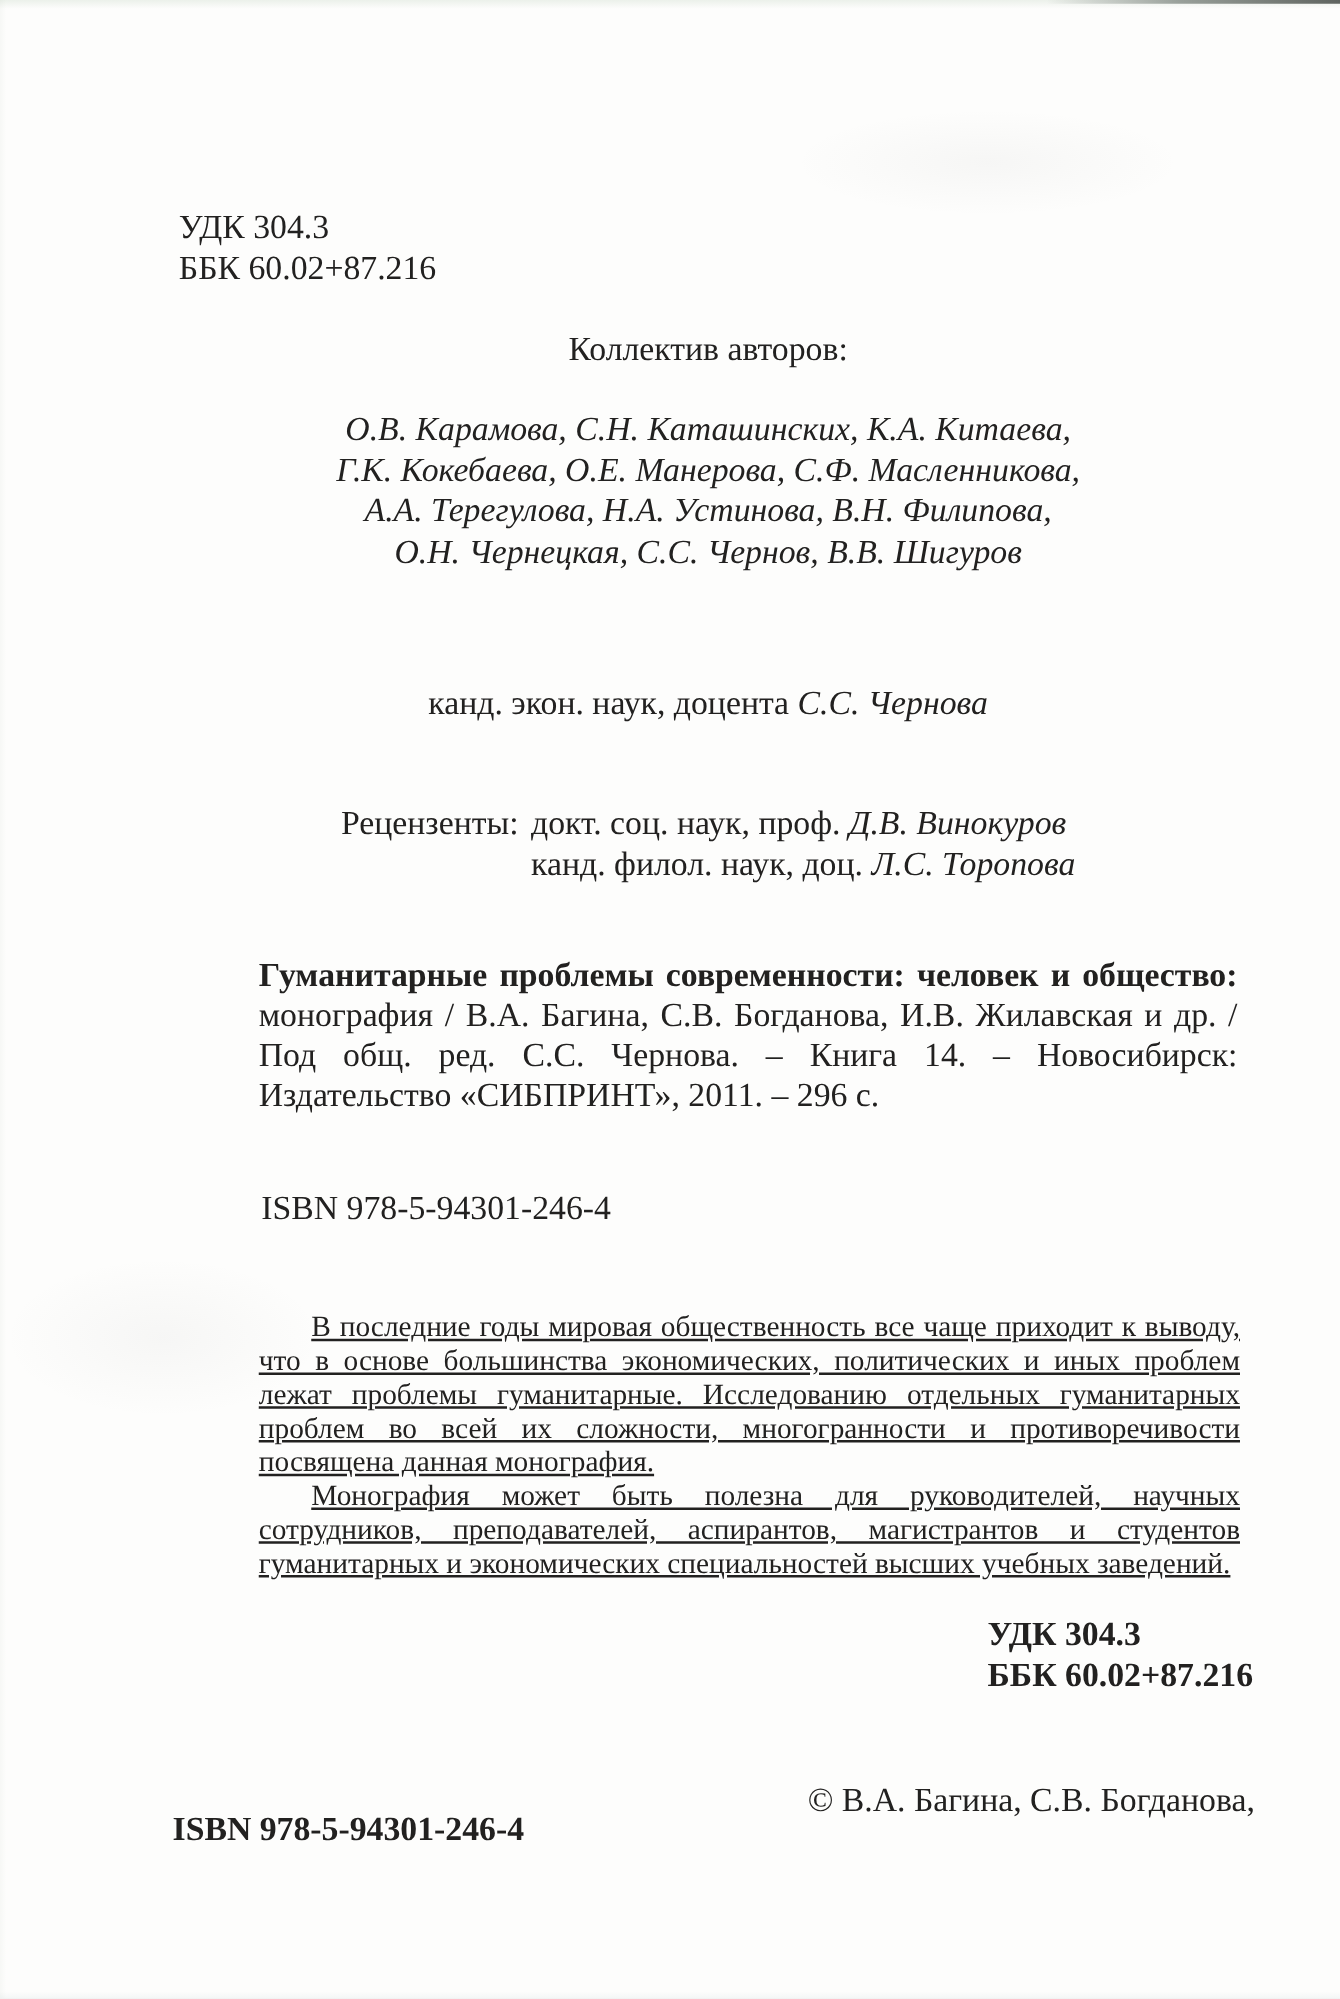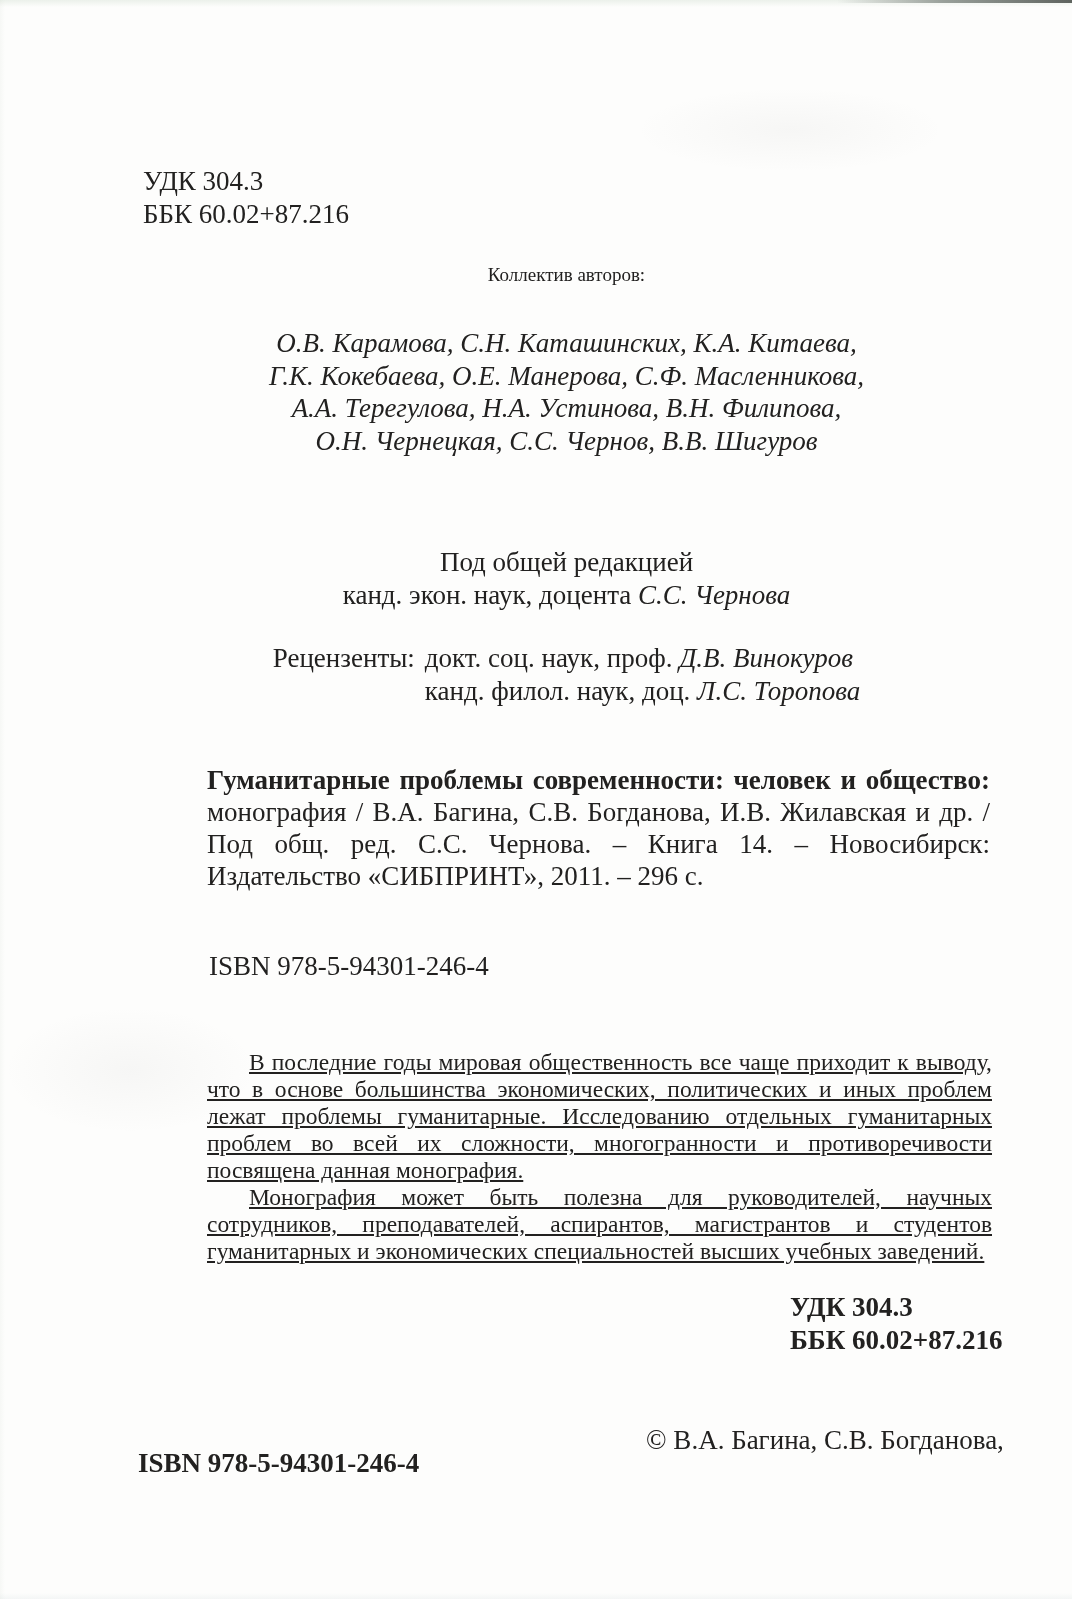--- a/index.html
+++ b/index.html
@@ -52,21 +52,21 @@
   }
 
   .centered-zone {
     left: 143px;
     right: 82px;
     text-align: center;
   }
 
   .authors-heading {
     top: 264px;
-    font-size: 19px;
+    font-size: 27px;
   }
 
   .authors-list {
     top: 327px;
     font-size: 27px;
     line-height: 32.5px;
     font-style: italic;
   }
 
   .editorship {
@@ -163,21 +163,20 @@
   <div class="block centered-zone authors-heading">Коллектив авторов:</div>
 
   <div class="block centered-zone authors-list">
     <div>О.В. Карамова, С.Н. Каташинских, К.А. Китаева,</div>
     <div>Г.К. Кокебаева, О.Е. Манерова, С.Ф. Масленникова,</div>
     <div>А.А. Терегулова, Н.А. Устинова, В.Н. Филипова,</div>
     <div>О.Н. Чернецкая, С.С. Чернов, В.В. Шигуров</div>
   </div>
 
   <div class="block centered-zone editorship">
-    <div>Под общей редакцией</div>
     <div><span>канд. экон. наук, доцента </span><span class="name">С.С. Чернова</span></div>
   </div>
 
   <div class="block reviewers">
     <span class="label">Рецензенты:</span>
     <span class="reviewer-rows">
       <span class="reviewer-row" style="display:block;"><span>докт. соц. наук, проф. </span><span class="name">Д.В. Винокуров</span></span>
       <span class="reviewer-row" style="display:block;"><span>канд. филол. наук, доц. </span><span class="name">Л.С. Торопова</span></span>
     </span>
   </div>

